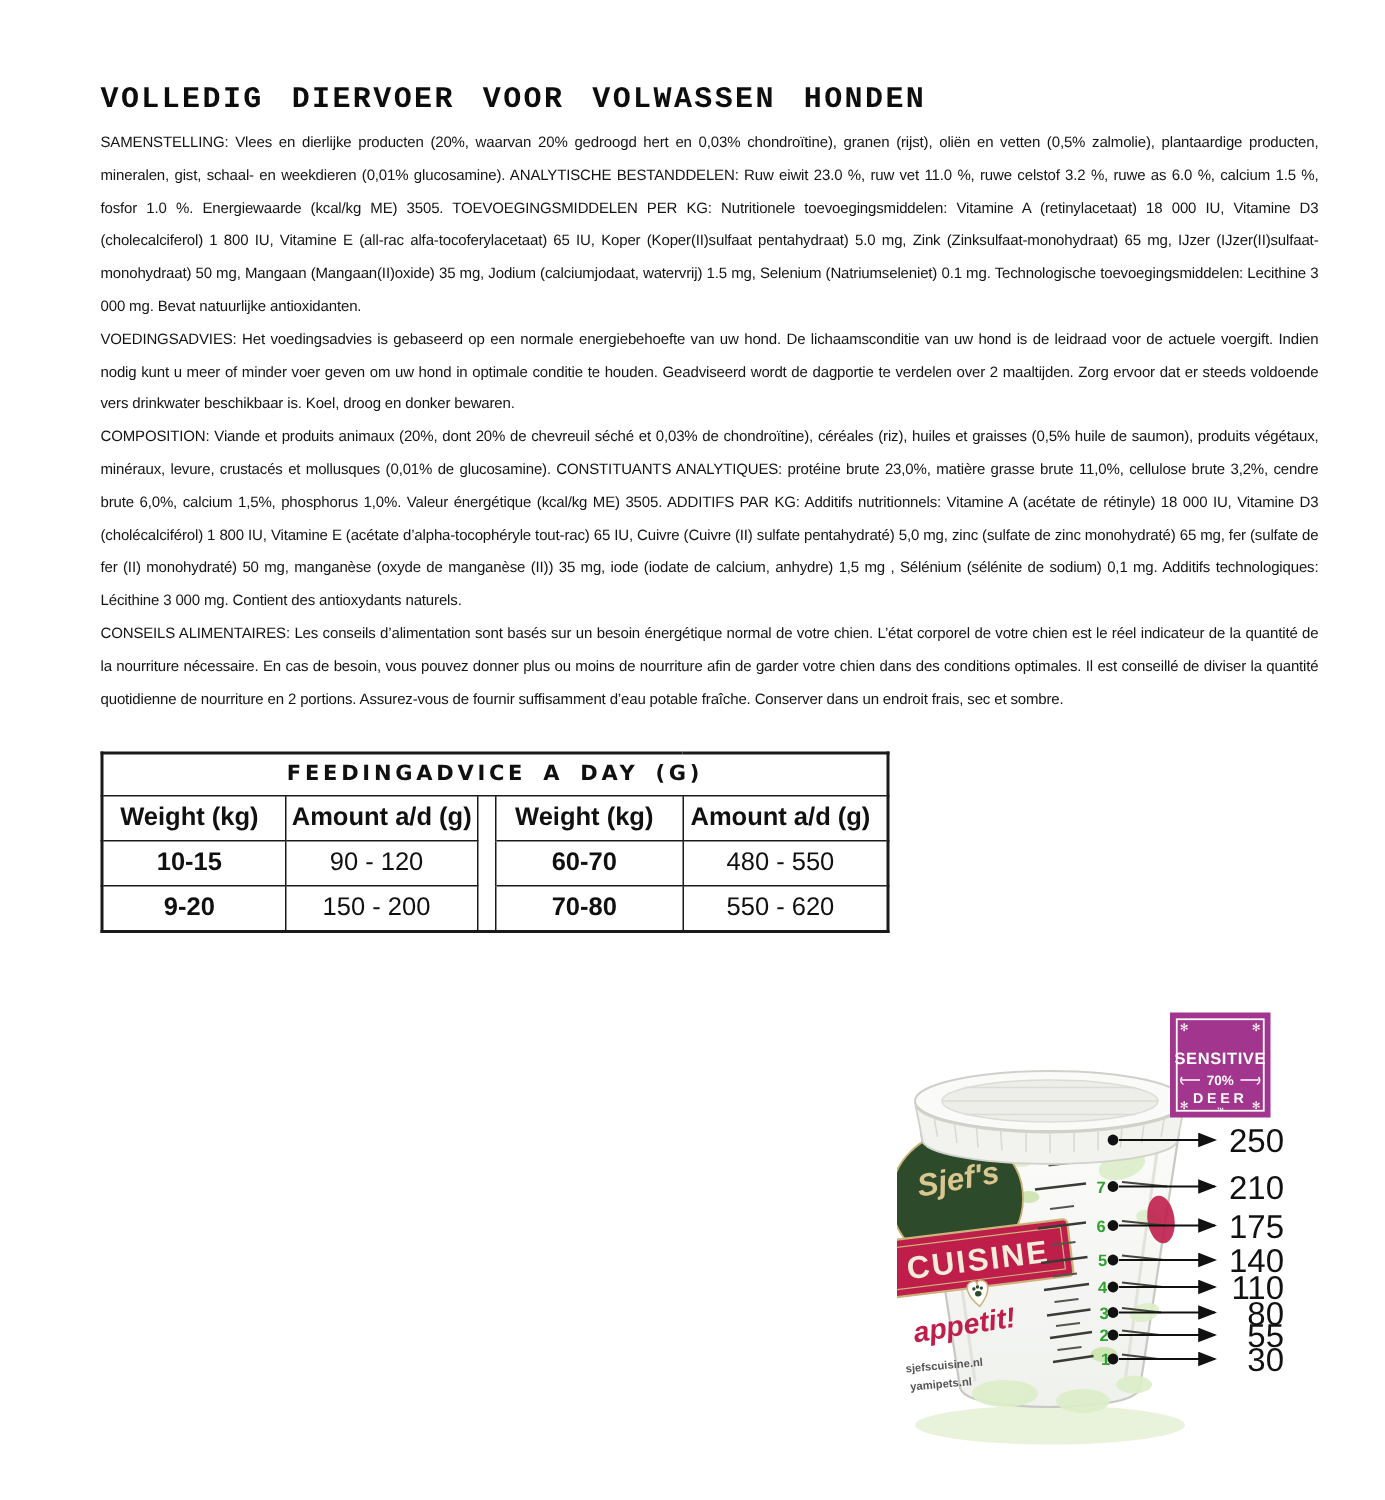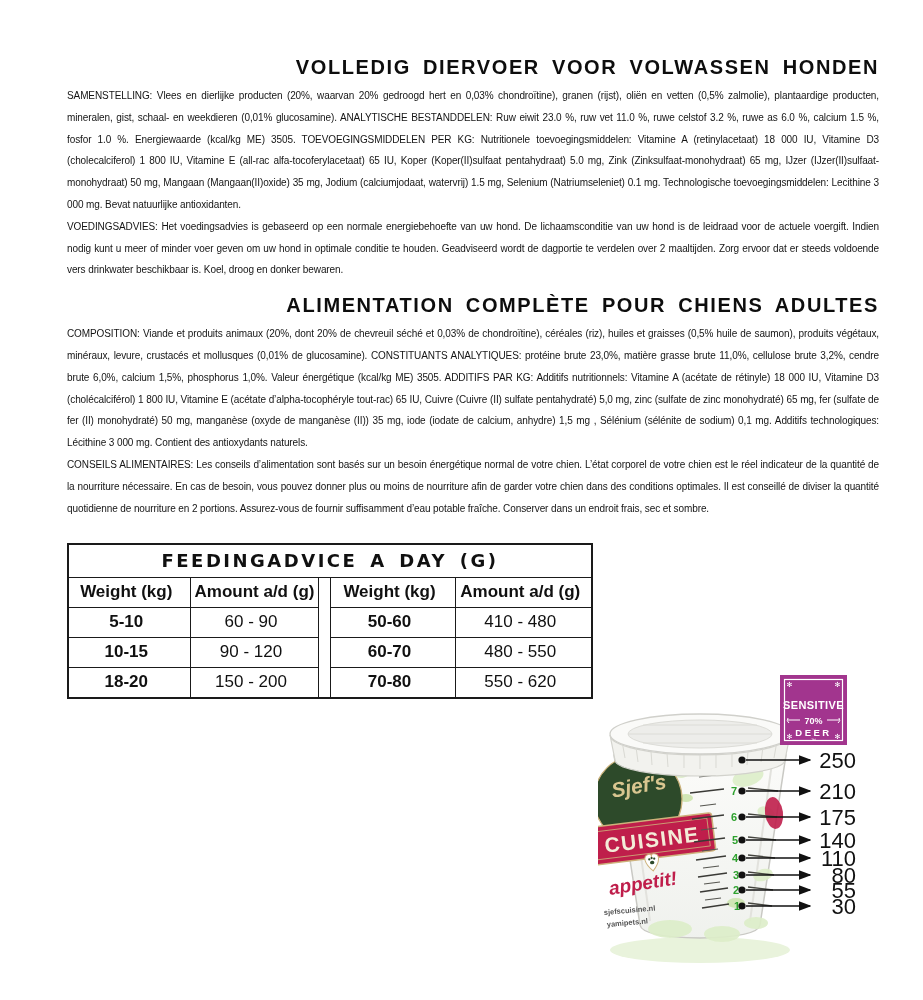--- a/index.html
+++ b/index.html
@@ -1,47 +1,46 @@
 <!DOCTYPE html>
 <html><head>
 <meta charset="utf-8">
 <style>
   html,body{margin:0;padding:0;background:#ffffff;}
   .page{position:relative;width:923px;height:1000px;background:#fff;overflow:hidden;
         font-family:"Liberation Sans",sans-serif;color:#161616;}
   .content{position:absolute;left:67px;top:56px;width:812px;}
   h1.stencil,h2.stencil{
-    font-family:Liberation Sans, sans-serif;font-weight:900;font-size:20px;line-height:1.1;
-    letter-spacing:1.6px;word-spacing:5px;color:#0d0d0d;margin:0 0 7px 0;text-transform:uppercase;text-align:right;}
+    font-family:Liberation Mono, monospace;font-weight:900;font-size:20px;line-height:1.1;
+    letter-spacing:1.6px;word-spacing:5px;color:#0d0d0d;margin:0 0 7px 0;text-transform:uppercase;}
   h2.stencil{margin-top:13px;}
   p.body-text{font-size:10px;line-height:21.8px;text-align:justify;margin:0;
     letter-spacing:-0.1px;color:#141414;}
   table.ftable{border-collapse:collapse;width:524px;margin-top:24px;table-layout:fixed;
     border:2.5px solid #1a1a1a;}
   table.ftable th,table.ftable td{border:1.5px solid #1a1a1a;font-size:17px;color:#101010;
     padding:4px 10px 5px 4px;text-align:center;white-space:nowrap;}
   table.ftable td.ttl{text-align:center;font-family:"DejaVu Sans",sans-serif;font-weight:900;
-    font-size:18px;letter-spacing:2.5px;word-spacing:4px;padding:5px 0 6px 0;}
+    font-size:14px;letter-spacing:2.5px;word-spacing:4px;padding:5px 0 6px 0;}
   table.ftable th{font-weight:bold;}
   table.ftable td.w{font-weight:bold;}
   table.ftable td.gap{border-top:none;border-bottom:none;padding:0;}
   svg.cup{position:absolute;left:598px;top:663px;}
   svg text{font-family:"Liberation Sans",sans-serif;}
 </style>
 </head>
 <body>
 
 <div class="page">
   <div class="content">
 
     <h1 class="stencil">VOLLEDIG DIERVOER VOOR VOLWASSEN HONDEN</h1>
     <p class="body-text">SAMENSTELLING: Vlees en dierlijke producten (20%, waarvan 20% gedroogd hert en 0,03% chondroïtine), granen (rijst), oliën en vetten (0,5% zalmolie), plantaardige producten, mineralen, gist, schaal- en weekdieren (0,01% glucosamine).  ANALYTISCHE BESTANDDELEN: Ruw eiwit 23.0 %, ruw vet 11.0 %, ruwe celstof 3.2 %, ruwe as 6.0 %, calcium 1.5 %, fosfor 1.0 %. Energiewaarde (kcal/kg ME) 3505. TOEVOEGINGSMIDDELEN PER KG: Nutritionele toevoegingsmiddelen: Vitamine A (retinylacetaat) 18 000 IU, Vitamine D3 (cholecalciferol) 1 800 IU, Vitamine E (all-rac alfa-tocoferylacetaat) 65 IU, Koper (Koper(II)sulfaat pentahydraat) 5.0 mg, Zink (Zinksulfaat-monohydraat) 65 mg, IJzer (IJzer(II)sulfaat-monohydraat) 50 mg, Mangaan (Mangaan(II)oxide) 35 mg, Jodium (calciumjodaat, watervrij) 1.5 mg, Selenium (Natriumseleniet) 0.1 mg. Technologische toevoegingsmiddelen: Lecithine 3 000 mg. Bevat natuurlijke antioxidanten.</p>
     <p class="body-text">VOEDINGSADVIES: Het voedingsadvies is gebaseerd op een normale energiebehoefte van uw hond. De lichaamsconditie van uw hond is de leidraad voor de actuele voergift. Indien nodig kunt u meer of minder voer geven om uw hond in optimale conditie te houden. Geadviseerd wordt de dagportie te verdelen over 2 maaltijden. Zorg ervoor dat er steeds voldoende vers drinkwater beschikbaar is. Koel, droog en donker bewaren.</p>
 
-    <h2 class="stencil">ALIMENTATION COMPLÈTE POUR CHIENS ADULTES</h2>
     <p class="body-text">COMPOSITION: Viande et produits animaux (20%, dont 20% de chevreuil séché et 0,03% de chondroïtine), céréales (riz), huiles et graisses (0,5% huile de saumon), produits végétaux, minéraux, levure, crustacés et mollusques (0,01% de glucosamine). CONSTITUANTS ANALYTIQUES: protéine brute 23,0%, matière grasse brute 11,0%, cellulose brute 3,2%, cendre brute 6,0%, calcium 1,5%, phosphorus 1,0%. Valeur énergétique (kcal/kg ME) 3505. ADDITIFS PAR KG: Additifs nutritionnels: Vitamine A (acétate de rétinyle) 18 000 IU, Vitamine D3 (cholécalciférol) 1 800 IU, Vitamine E (acétate d’alpha-tocophéryle tout-rac) 65 IU, Cuivre (Cuivre (II) sulfate pentahydraté) 5,0 mg, zinc (sulfate de zinc monohydraté) 65 mg, fer (sulfate de fer (II) monohydraté) 50 mg, manganèse (oxyde de manganèse (II)) 35 mg, iode (iodate de calcium, anhydre) 1,5 mg , Sélénium (sélénite de sodium) 0,1 mg. Additifs technologiques: Lécithine 3 000 mg. Contient des antioxydants naturels.</p>
     <p class="body-text">CONSEILS ALIMENTAIRES: Les conseils d’alimentation sont basés sur un besoin énergétique normal de votre chien. L’état corporel de votre chien est le réel indicateur de la quantité de la nourriture nécessaire. En cas de besoin, vous pouvez donner plus ou moins de nourriture afin de garder votre chien dans des conditions optimales. Il est conseillé de diviser la quantité quotidienne de nourriture en 2 portions. Assurez-vous de fournir suffisamment d’eau potable fraîche. Conserver dans un endroit frais, sec et sombre.</p>
 
     <table class="ftable">
       <colgroup>
         <col style="width:122px">
           <col style="width:128px">
           <col style="width:12px">
         <col style="width:125px">
           <col style="width:137px">
@@ -51,35 +50,28 @@
         <td class="ttl" colspan="5">FEEDINGADVICE A DAY (G)</td>
       </tr>
       <tr>
         <th>Weight (kg)</th>
         <th>Amount a/d (g)</th>
         <td class="gap"></td>
         <th>Weight (kg)</th>
         <th>Amount a/d (g)</th>
       </tr>
       <tr>
-        <td class="w">5-10</td>
-        <td class="a">60 - 90</td>
-        <td class="gap"></td>
-        <td class="w">50-60</td>
-        <td class="a">410 - 480</td>
-      </tr>
-      <tr>
         <td class="w">10-15</td>
         <td class="a">90 - 120</td>
         <td class="gap"></td>
         <td class="w">60-70</td>
         <td class="a">480 - 550</td>
       </tr>
       <tr>
-        <td class="w">18-20</td>
+        <td class="w">9-20</td>
         <td class="a">150 - 200</td>
         <td class="gap"></td>
         <td class="w">70-80</td>
         <td class="a">550 - 620</td>
       </tr>
     </tbody>
       </table>
   </div>
 
   <svg class="cup" width="322" height="320" viewBox="0 0 322 320">

